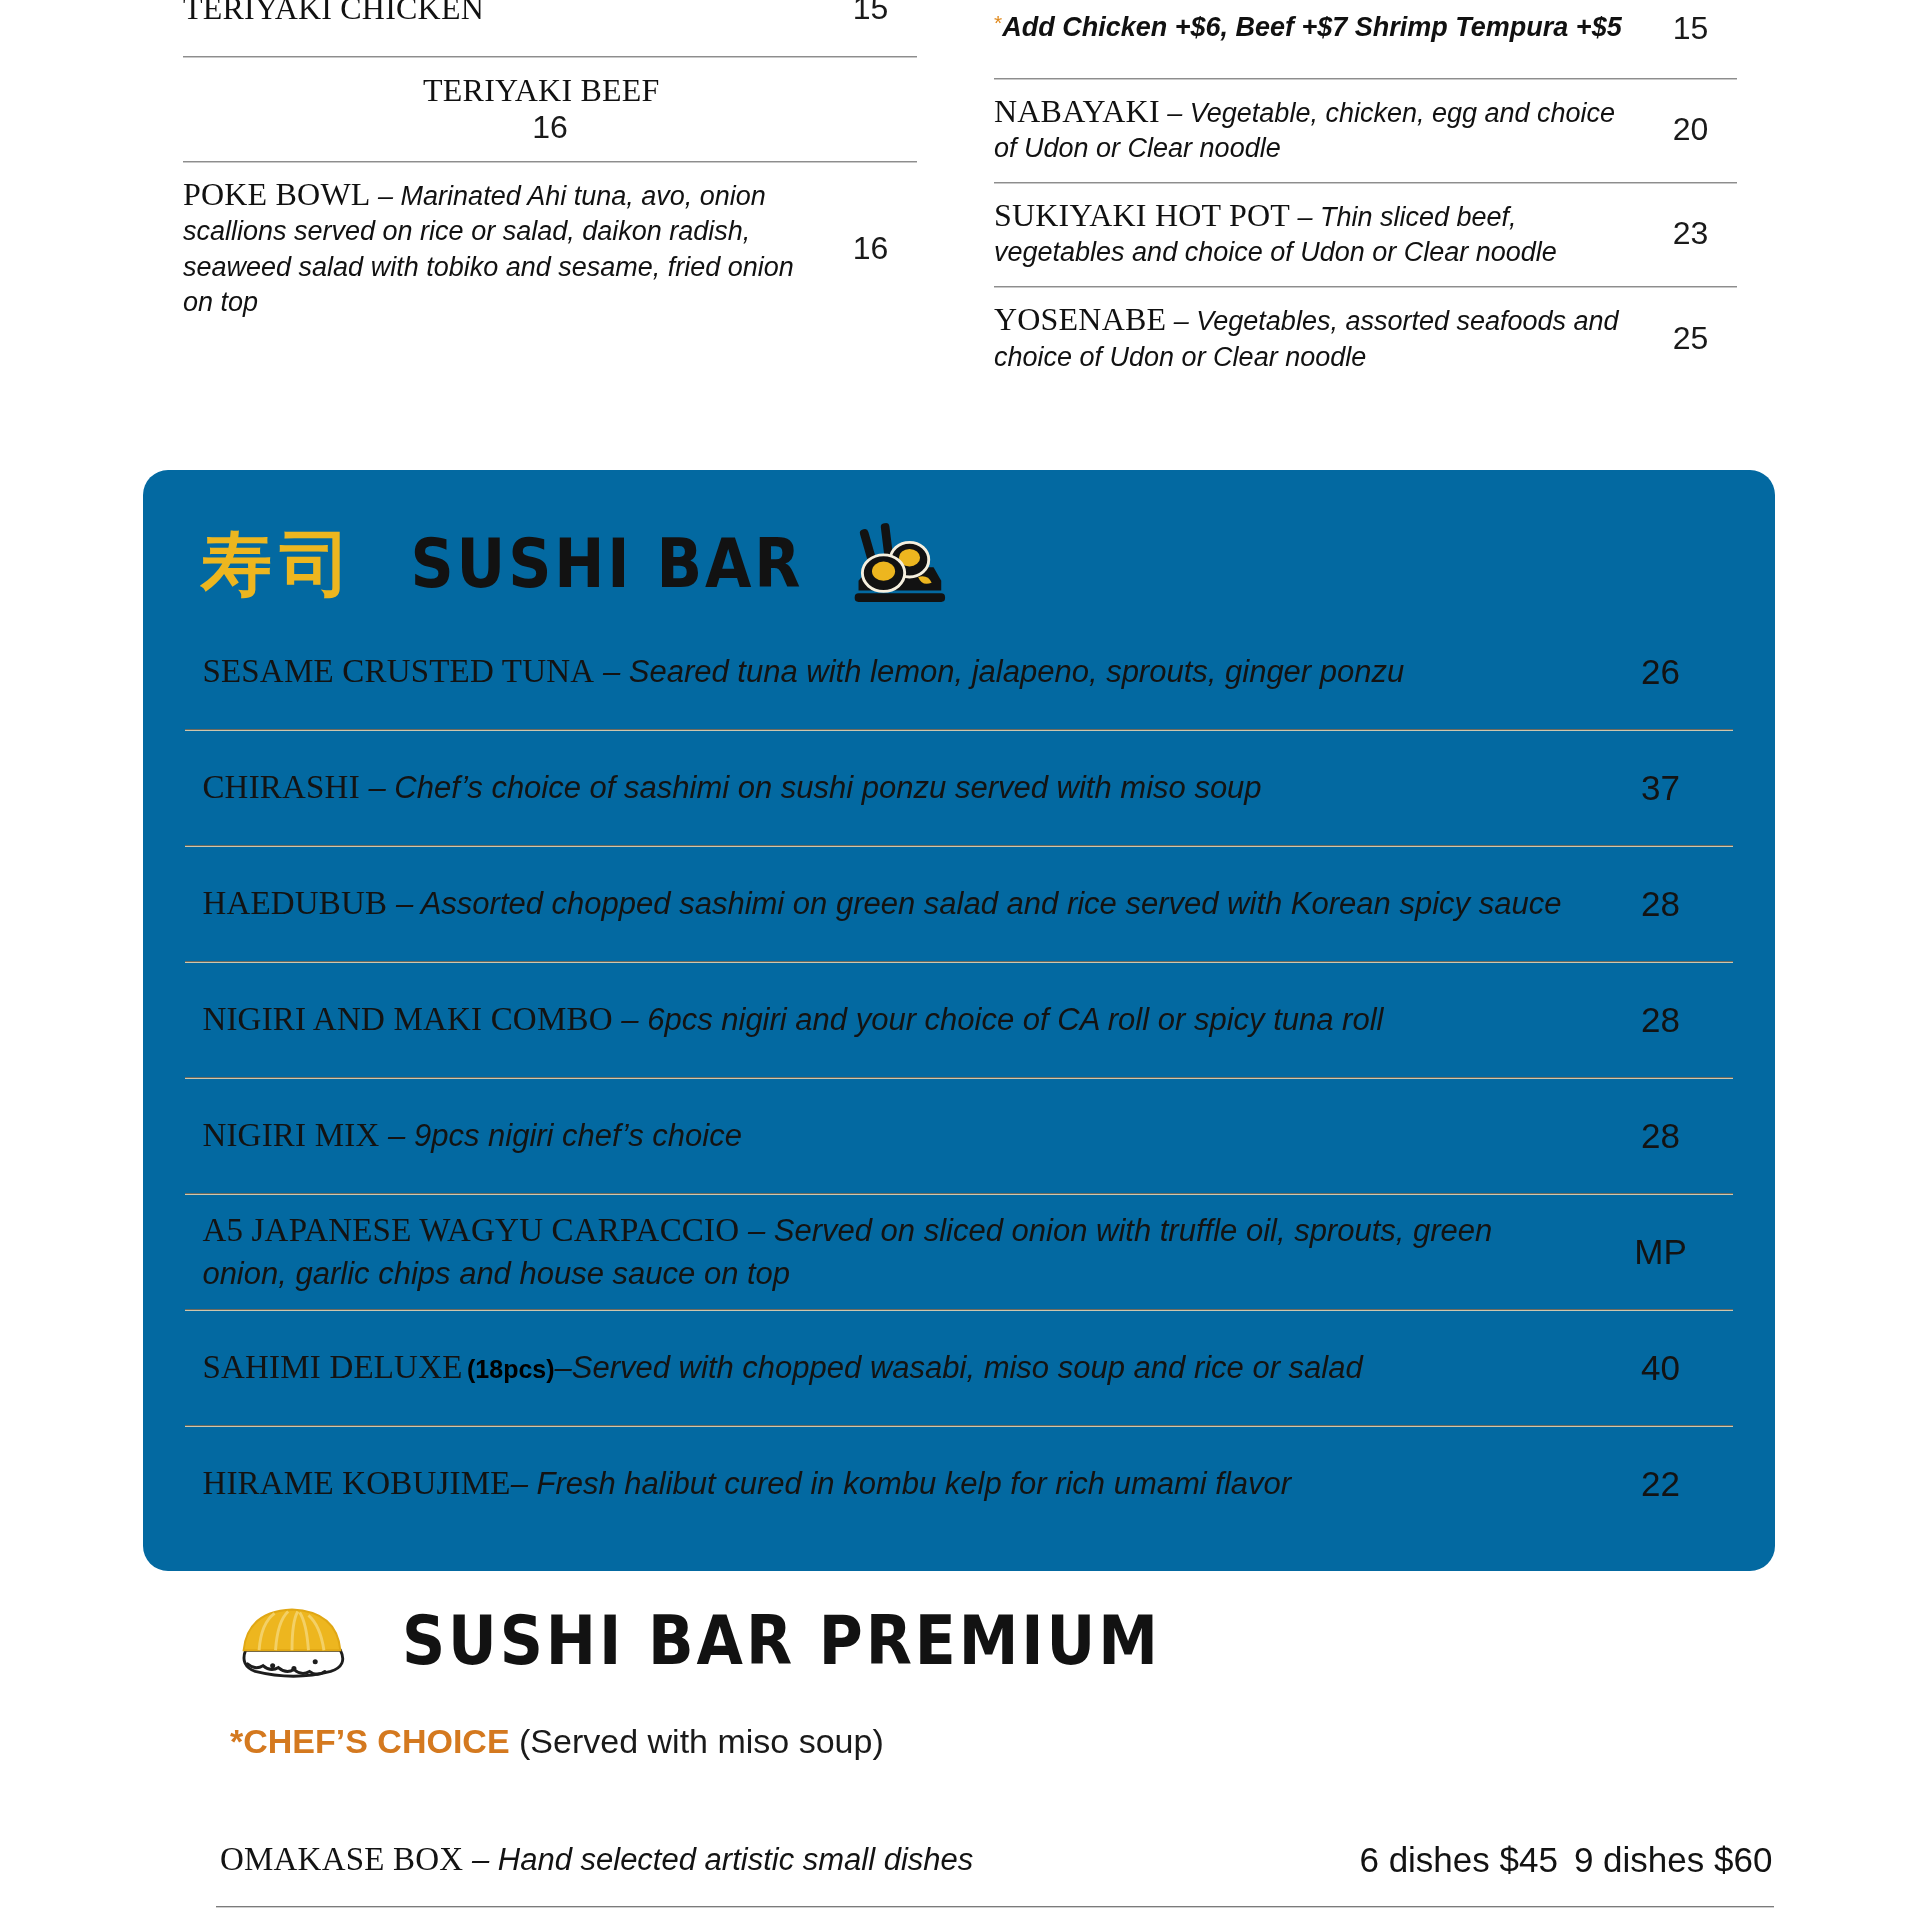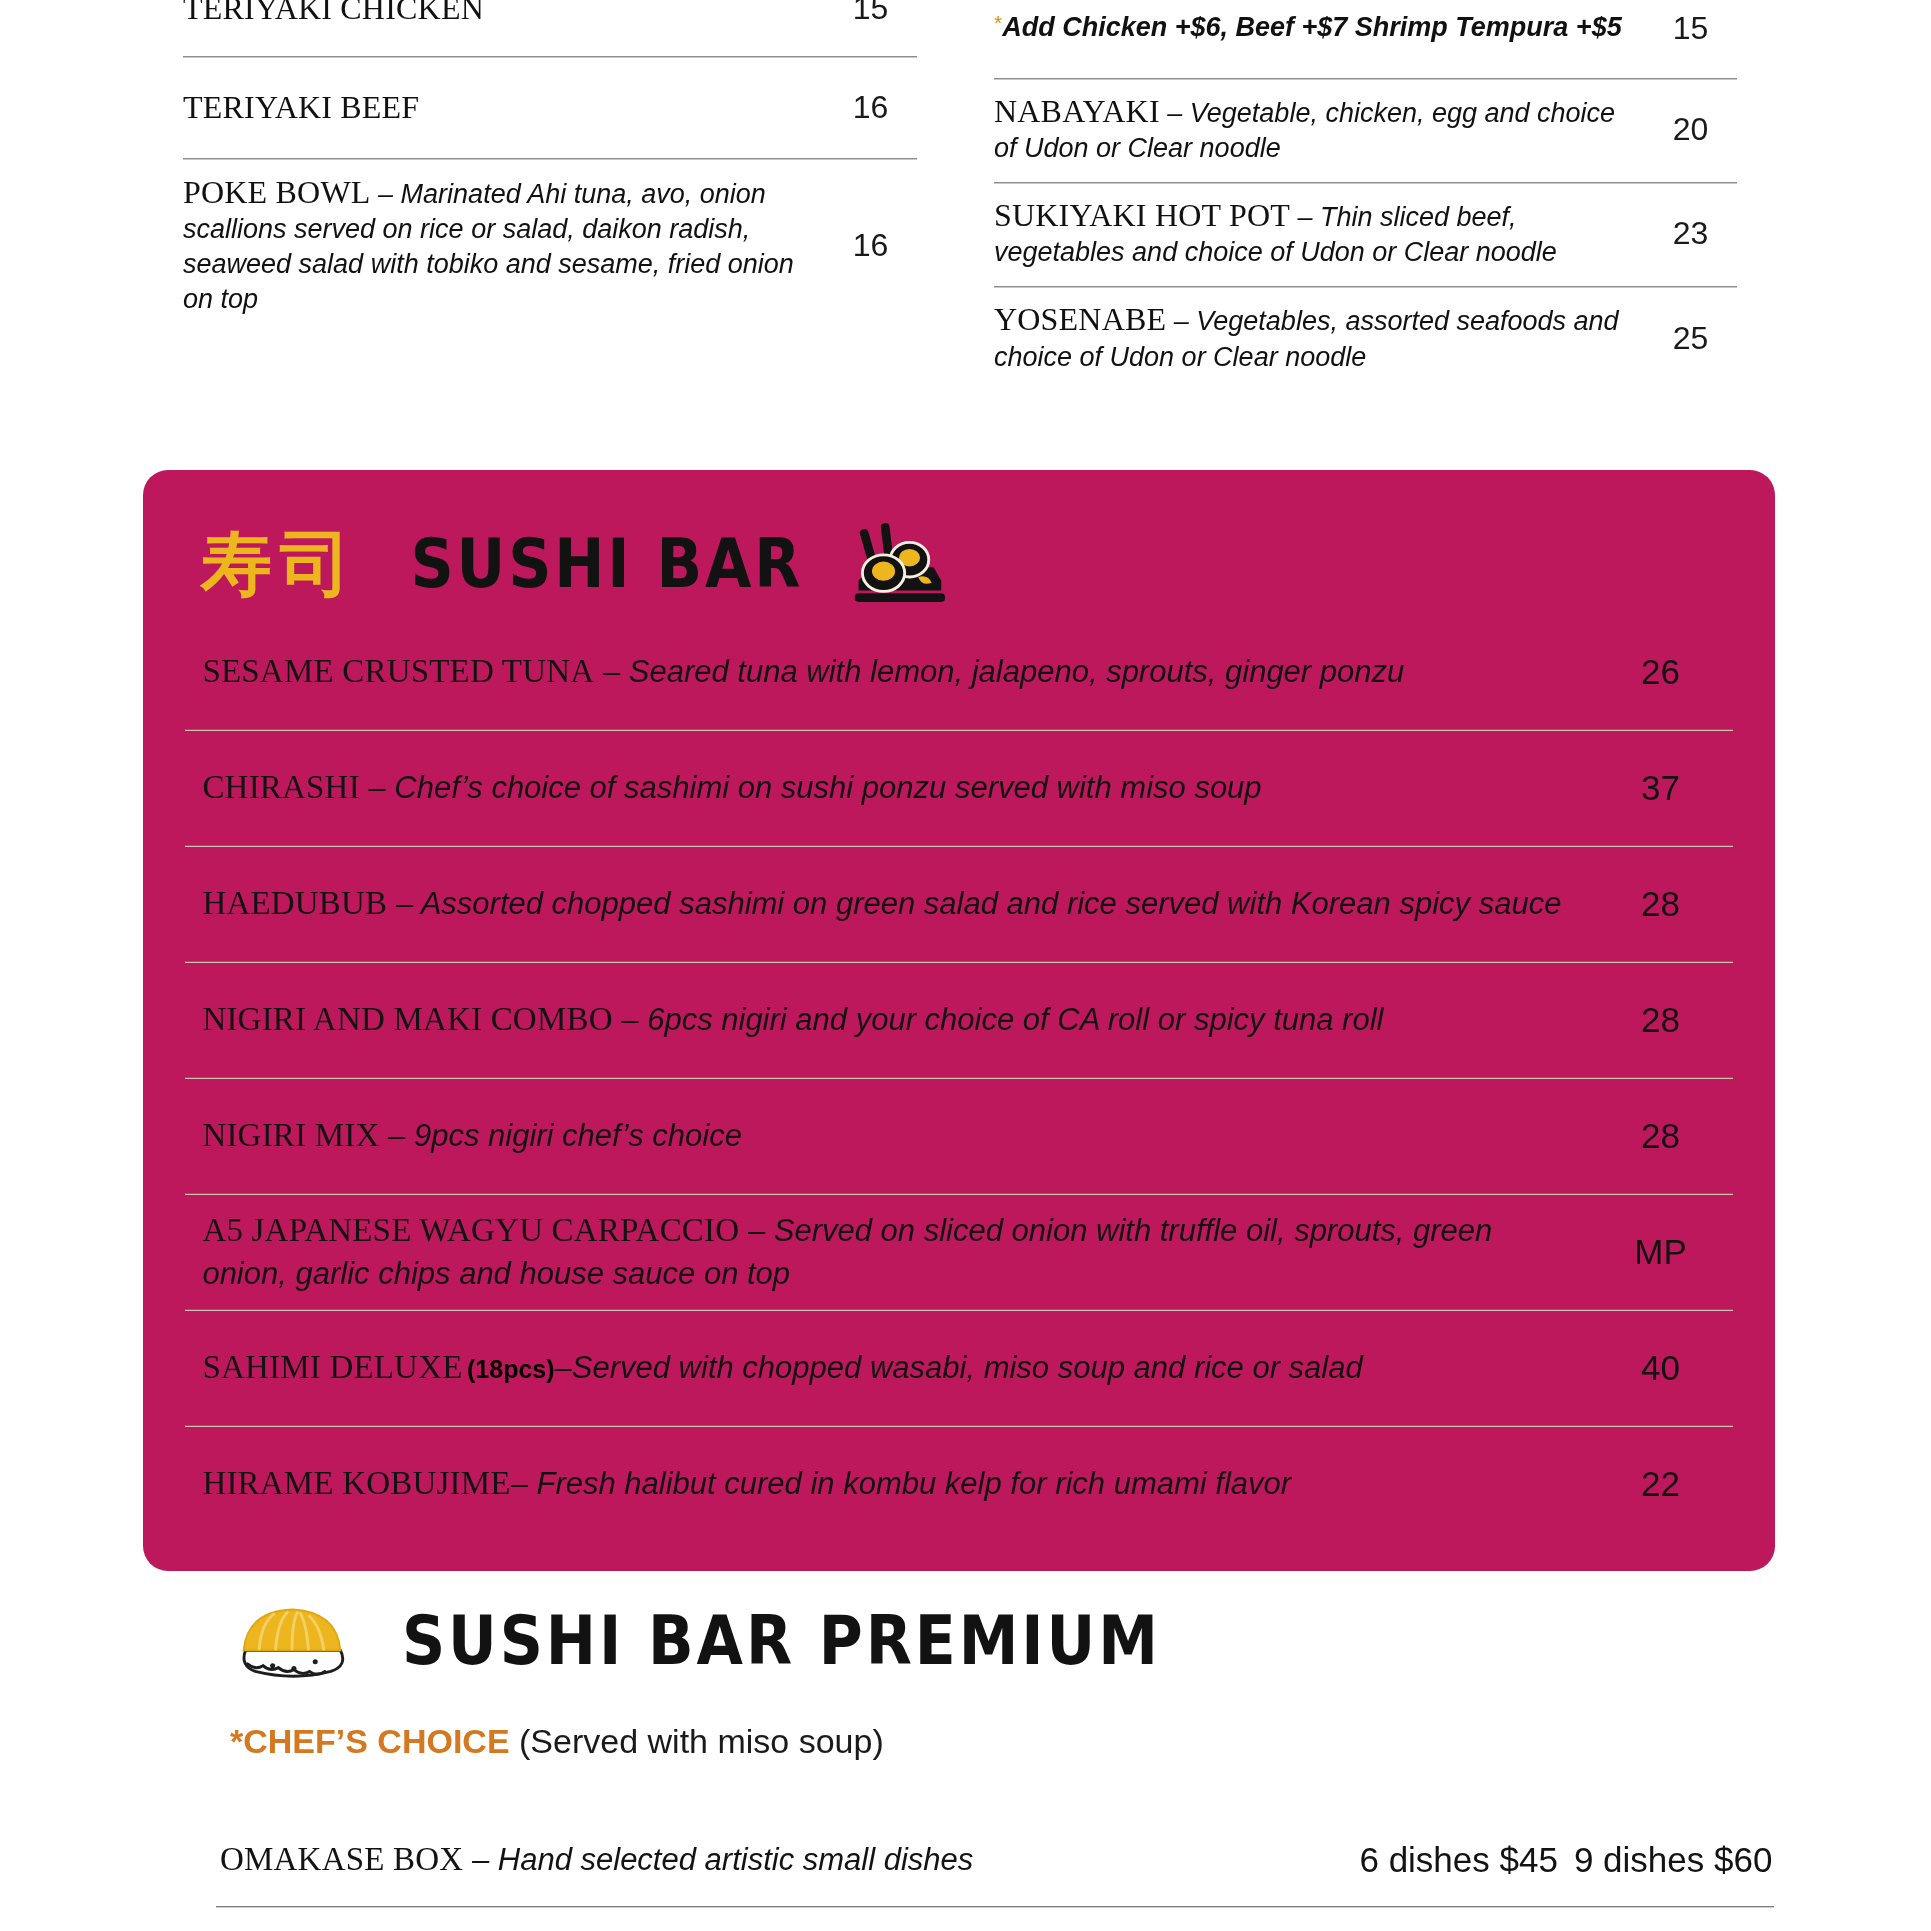--- a/index.html
+++ b/index.html
@@ -82,21 +82,21 @@
 
   .note-star { color: #e08a1e; font-size: 21px; vertical-align: super; font-style: normal; }
 
   
   .sushi-panel {
     position: absolute;
     left: 143px;
     top: 470px;
     width: 1632px;
     height: 1101px;
-    background: #be185d;
+    background: #0369a1;
     border-radius: 25px;
   }
 
   .panel-header {
     display: flex;
     align-items: center;
     padding: 41px 0 0 58px;
     height: 145px;
   }
   .kanji {
@@ -239,21 +239,21 @@
     <div class="col-left">
 
       <div class="trow" style="padding-top:0;height:33px;overflow:hidden;">
         <div class="txt">
           <span class="item-name">TERIYAKI  CHICKEN</span>
         </div>
         <div class="price item-price">15</div>
       </div>
       <div class="rule" style="margin-top:23px;"></div>
 
-      <div class="trow" style="min-height:100px;">
+      <div class="trow" style="min-height:100px;flex-direction:column;">
         <div class="txt">
           <span class="item-name">TERIYAKI  BEEF</span>
         </div>
         <div class="price item-price">16</div>
       </div>
       <div class="rule"></div>
 
       <div class="trow" style="align-items:center;">
         <div class="txt">
           <span class="item-name">POKE BOWL</span><span class="item-desc"> – Marinated Ahi tuna, avo, onion scallions served on rice or salad, daikon radish, seaweed salad with tobiko and sesame, fried onion on top</span>

